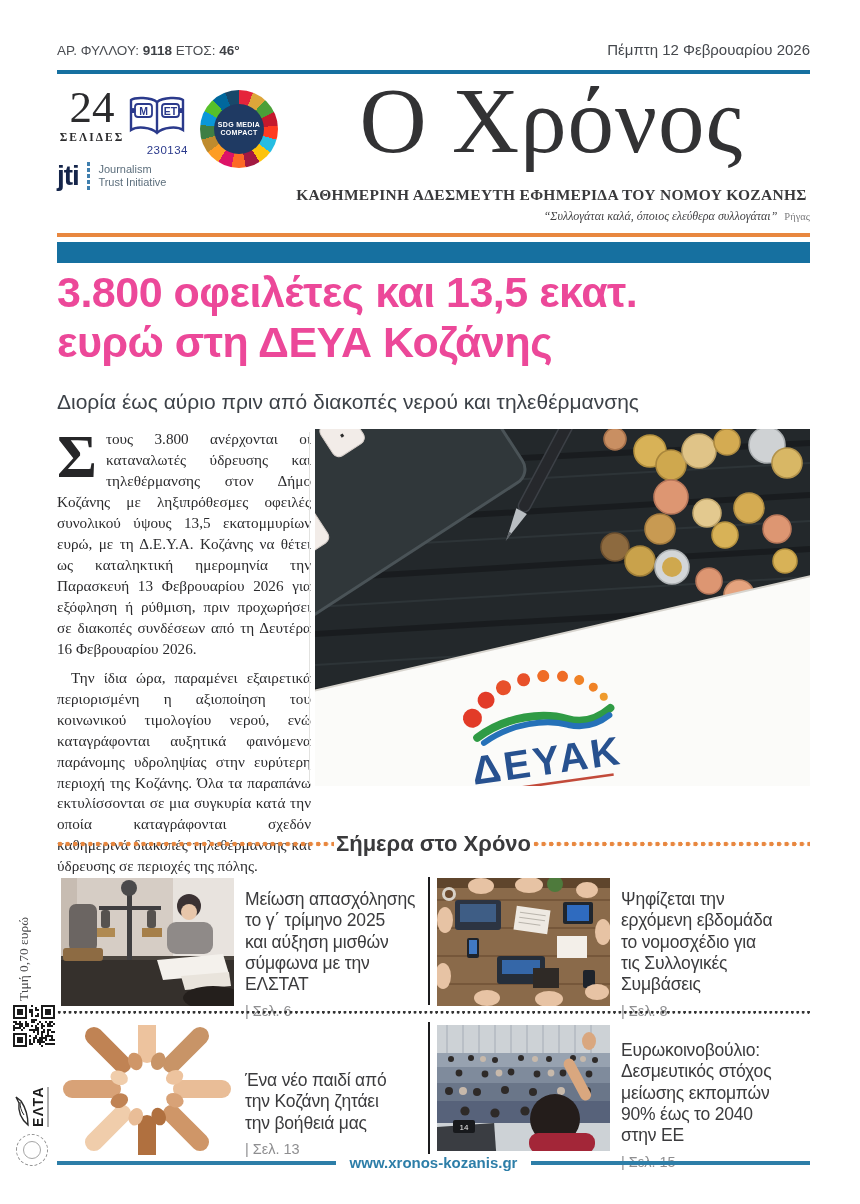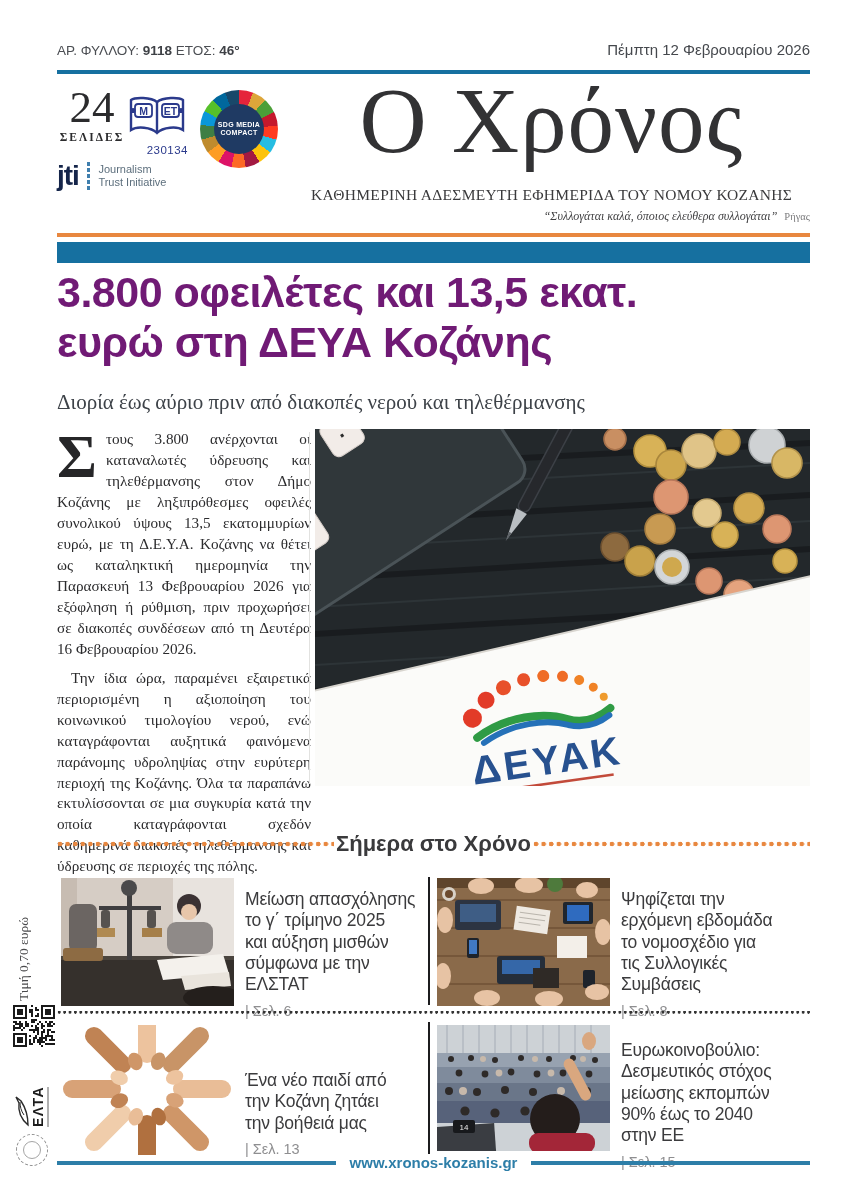--- a/index.html
+++ b/index.html
@@ -37,32 +37,32 @@
   .jti .abbr{font-size:28px;font-weight:bold;color:#15254a;letter-spacing:-1px;line-height:1;text-align:center;}
   .jti .dotscol{display:flex;flex-direction:column;gap:2.5px;}
   .jti .dotscol i{width:3.5px;height:3.5px;background:#3f7fae;display:block;}
   .jti .name{font-size:11px;color:#5d6f7d;line-height:1.18;}
 
   
   .mast-title{position:absolute;left:293px;top:74px;width:517px;text-align:center;
     font-family:"Liberation Serif",serif;font-weight:normal;font-size:93px;line-height:1;
     color:#323234;letter-spacing:1px;}
   .mast-sub{position:absolute;left:293px;top:186px;width:517px;text-align:center;
-    font-family:"Liberation Serif",serif;font-weight:normal;font-size:15.5px;color:#3a3a3c;letter-spacing:.3px;}
+    font-family:"Liberation Serif",serif;font-weight:bold;font-size:15.5px;color:#3a3a3c;letter-spacing:.3px;}
   .mast-quote{position:absolute;left:293px;top:209px;width:517px;text-align:right;
     font-family:"Liberation Serif",serif;font-size:12px;color:#3f3f41;}
   .mast-quote .q{font-weight:normal;font-style:italic;}
   .mast-quote .a{font-size:10.5px;color:#7b7b7d;margin-left:4px;}
 
   
   .rule-orange{position:absolute;left:57px;top:233px;width:753px;height:3.5px;background:#e8873f;}
   .lead-bar{position:absolute;left:57px;top:242px;width:753px;height:21px;background:#1670a0;}
   .headline{position:absolute;left:57px;top:267px;width:760px;font-size:43px;line-height:1.17;
-    font-weight:bold;color:#701a75;letter-spacing:-.5px;white-space:pre-line;}
-  .subhead{position:absolute;left:57px;top:390px;width:720px;font-size:21px;color:#3d4248;font-family:Liberation Serif, serif;}
+    font-weight:bold;color:#ec4899;letter-spacing:-.5px;white-space:pre-line;}
+  .subhead{position:absolute;left:57px;top:390px;width:720px;font-size:21px;color:#3d4248;}
 
   
   .article{position:absolute;left:57px;top:429px;width:254px;
     font-family:"Liberation Serif",serif;font-size:15.2px;line-height:1.38;
     text-align:justify;color:#2b2b2d;}
   .article p{margin:0;}
   .dropcap{float:left;font-size:61px;line-height:50px;padding:3px 9px 0 0;font-weight:bold;color:#262628;}
   .article .p2{text-indent:14px;margin-top:8px;}
   .pageref{margin-top:5px;padding-left:14px;}
   .colrule{position:absolute;left:309px;top:432px;width:1px;height:352px;background:#e2e2e0;}

